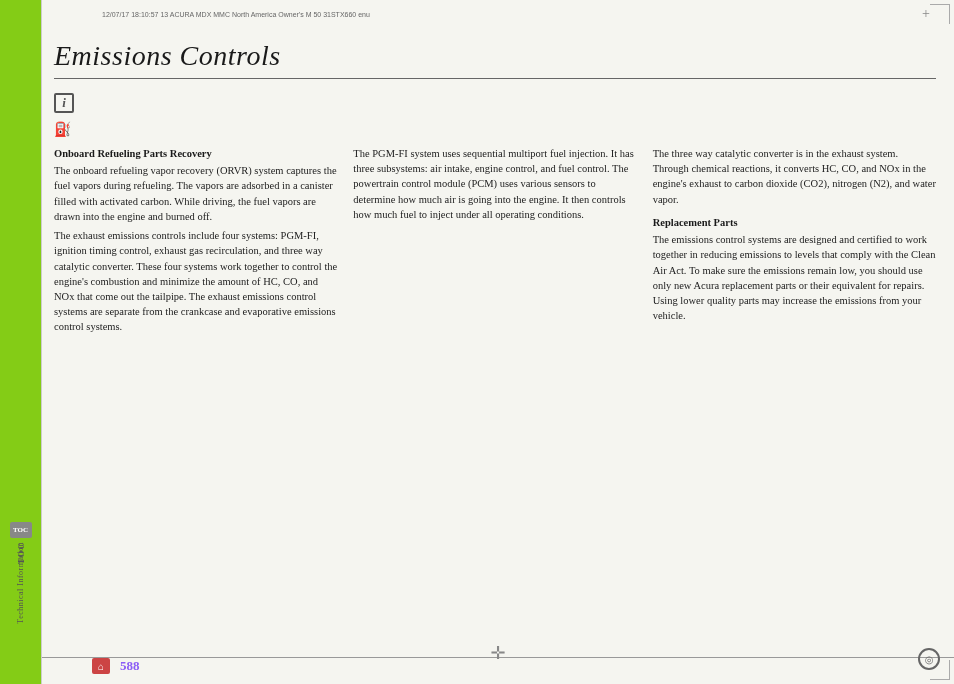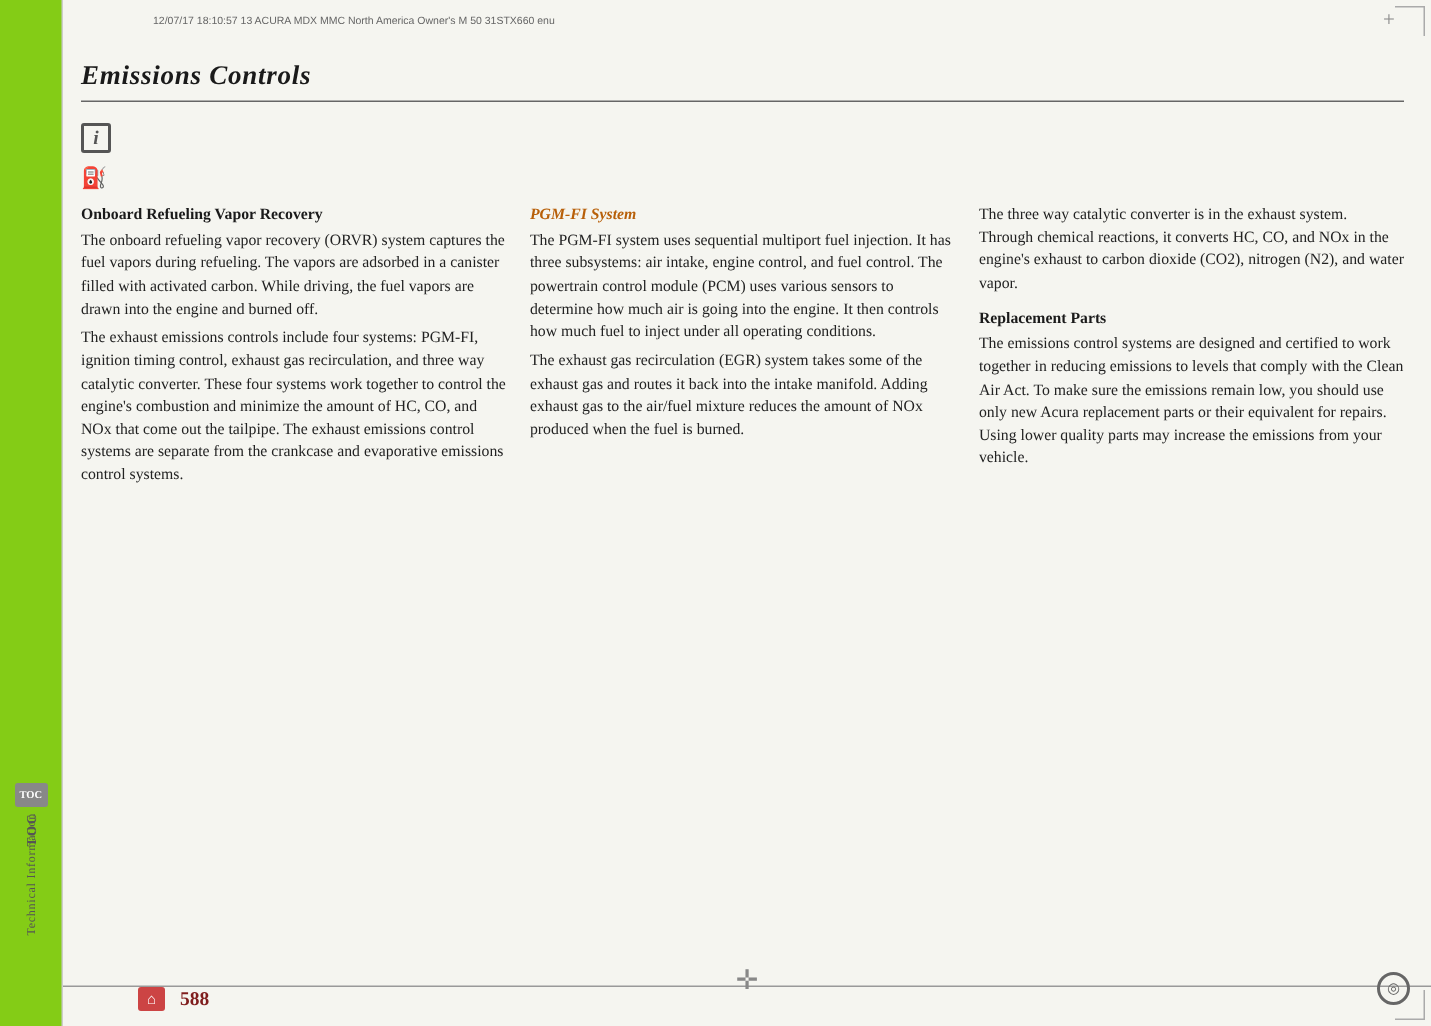--- a/index.html
+++ b/index.html
@@ -120,23 +120,23 @@
 
     
     .page-title-section {
       margin-top: 28px;
       margin-bottom: 14px;
       border-bottom: 1px solid #666;
       padding-bottom: 6px;
     }
 
     .page-title {
-      font-size: 18px;
+      font-size: 28px;
       font-style: italic;
-      font-weight: bold;
+      font-weight: normal;
       color: #1a1a1a;
       letter-spacing: 0.5px;
     }
 
     
     .info-icon-row {
       display: flex;
       align-items: center;
       margin-bottom: 8px;
       gap: 8px;
@@ -231,21 +231,21 @@
 
     .home-icon::after {
       content: '⌂';
       color: white;
       font-size: 10px;
     }
 
     .page-number {
       font-size: 13px;
       font-weight: bold;
-      color: #7f1d1d;
+      color: #8b5cf6;
       margin-left: 6px;
     }
 
     
     .corner-mark {
       position: absolute;
       width: 20px;
       height: 20px;
       border: 1px solid #aaa;
     }
@@ -325,29 +325,27 @@
         <span>i</span>
       </div>
     </div>
     <div class="info-icon-row">
       <div class="fuel-pump-icon">⛽</div>
     </div>
 
     <div class="columns">
 
       <div class="col">
-        <div class="col-heading">Onboard Refueling Vapor Recovery</div>
+        <div class="col-heading">Onboard Refueling Parts Recovery</div>
         <p>The onboard refueling vapor recovery (ORVR) system captures the fuel vapors during refueling. The vapors are adsorbed in a canister filled with activated carbon. While driving, the fuel vapors are drawn into the engine and burned off.</p>
         <p>The exhaust emissions controls include four systems: PGM-FI, ignition timing control, exhaust gas recirculation, and three way catalytic converter. These four systems work together to control the engine's combustion and minimize the amount of HC, CO, and NOx that come out the tailpipe. The exhaust emissions control systems are separate from the crankcase and evaporative emissions control systems.</p>
       </div>
 
       <div class="col">
-        <div class="col-heading-italic">PGM-FI System</div>
         <p>The PGM-FI system uses sequential multiport fuel injection. It has three subsystems: air intake, engine control, and fuel control. The powertrain control module (PCM) uses various sensors to determine how much air is going into the engine. It then controls how much fuel to inject under all operating conditions.</p>
-        <p>The exhaust gas recirculation (EGR) system takes some of the exhaust gas and routes it back into the intake manifold. Adding exhaust gas to the air/fuel mixture reduces the amount of NOx produced when the fuel is burned.</p>
       </div>
 
       <div class="col">
         <p>The three way catalytic converter is in the exhaust system. Through chemical reactions, it converts HC, CO, and NOx in the engine's exhaust to carbon dioxide (CO2), nitrogen (N2), and water vapor.</p>
         <div class="col-heading">Replacement Parts</div>
         <p>The emissions control systems are designed and certified to work together in reducing emissions to levels that comply with the Clean Air Act. To make sure the emissions remain low, you should use only new Acura replacement parts or their equivalent for repairs. Using lower quality parts may increase the emissions from your vehicle.</p>
       </div>
 
     </div>
 

